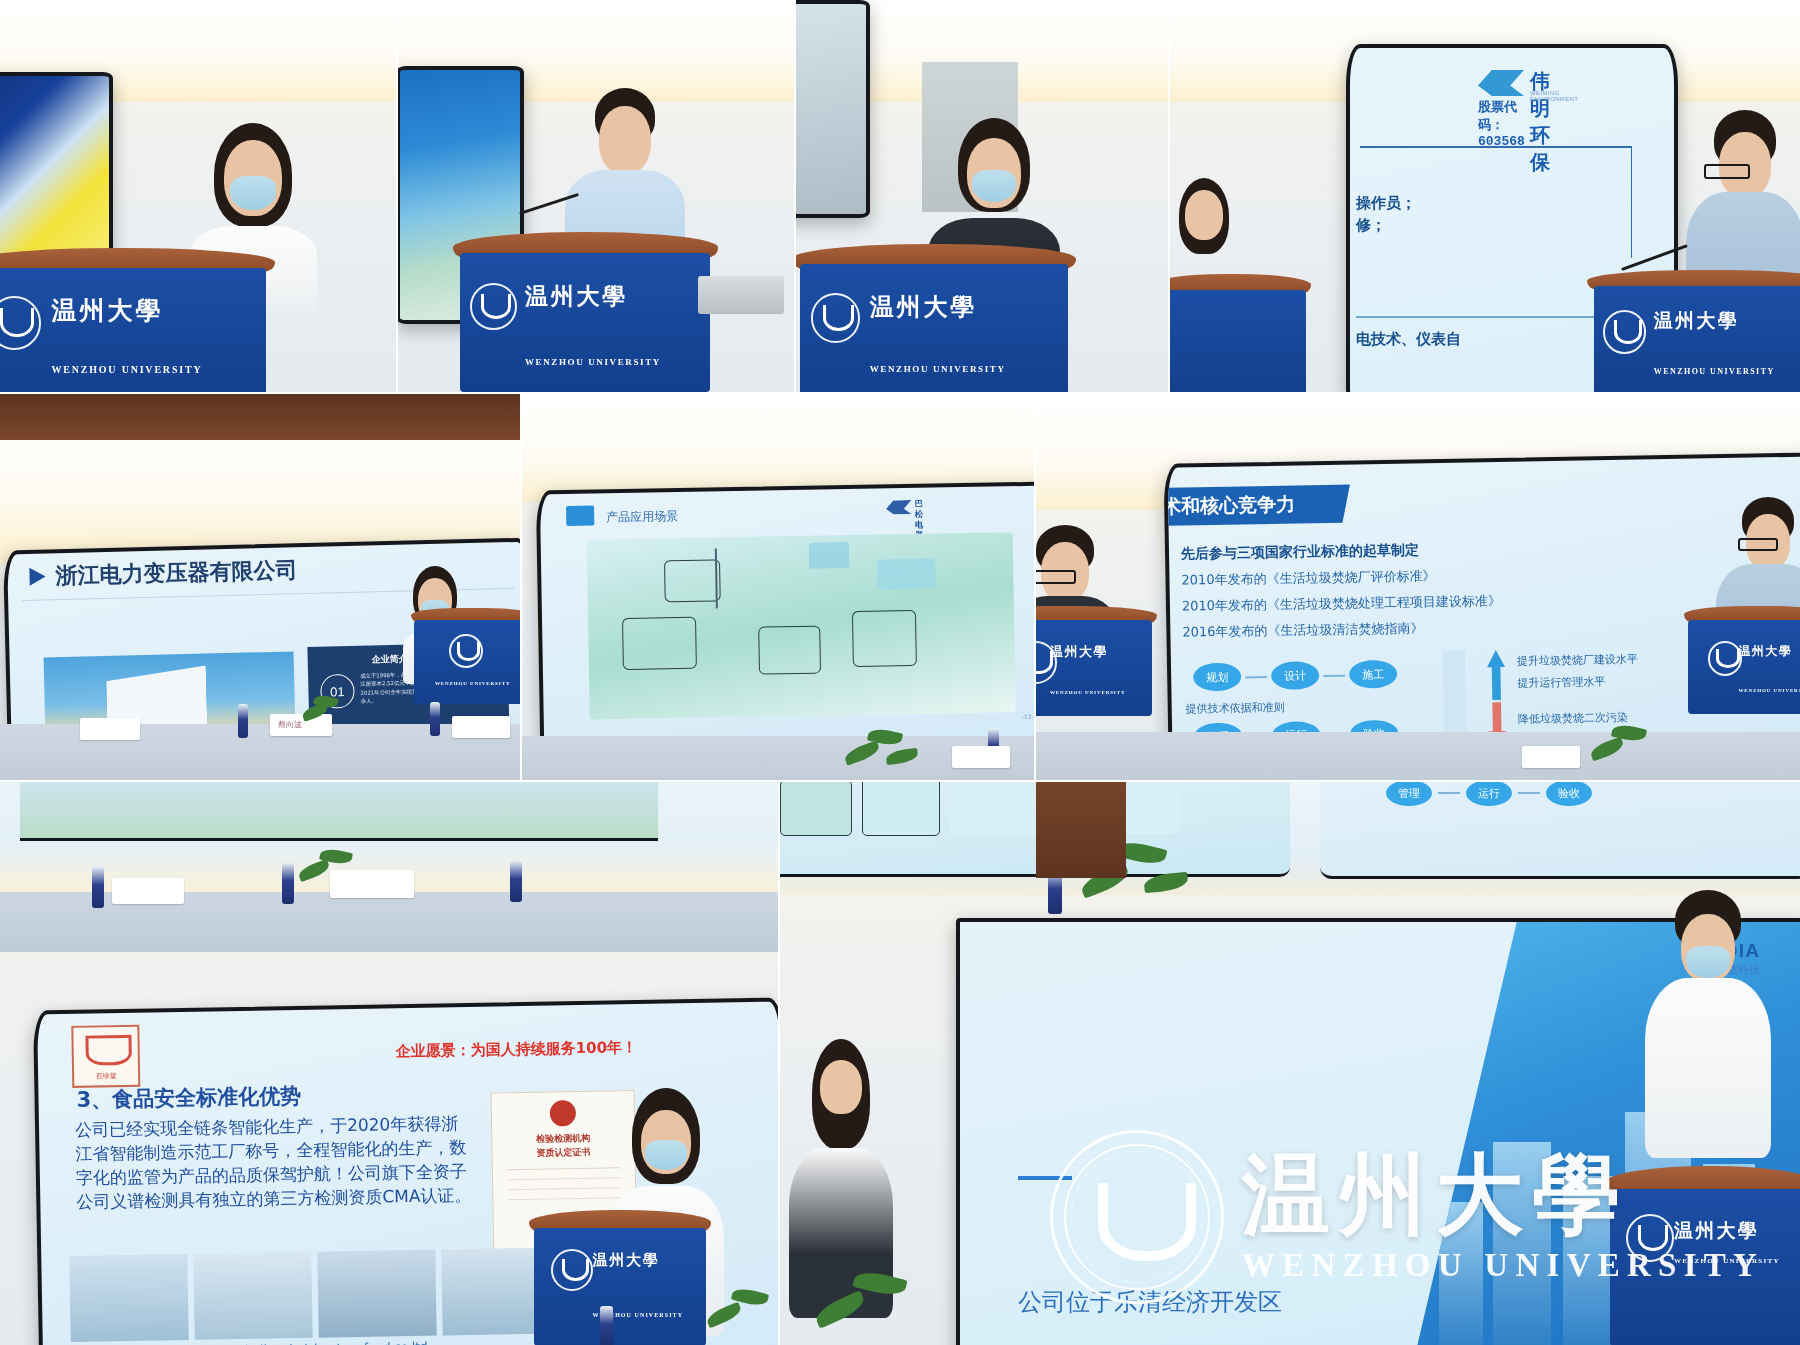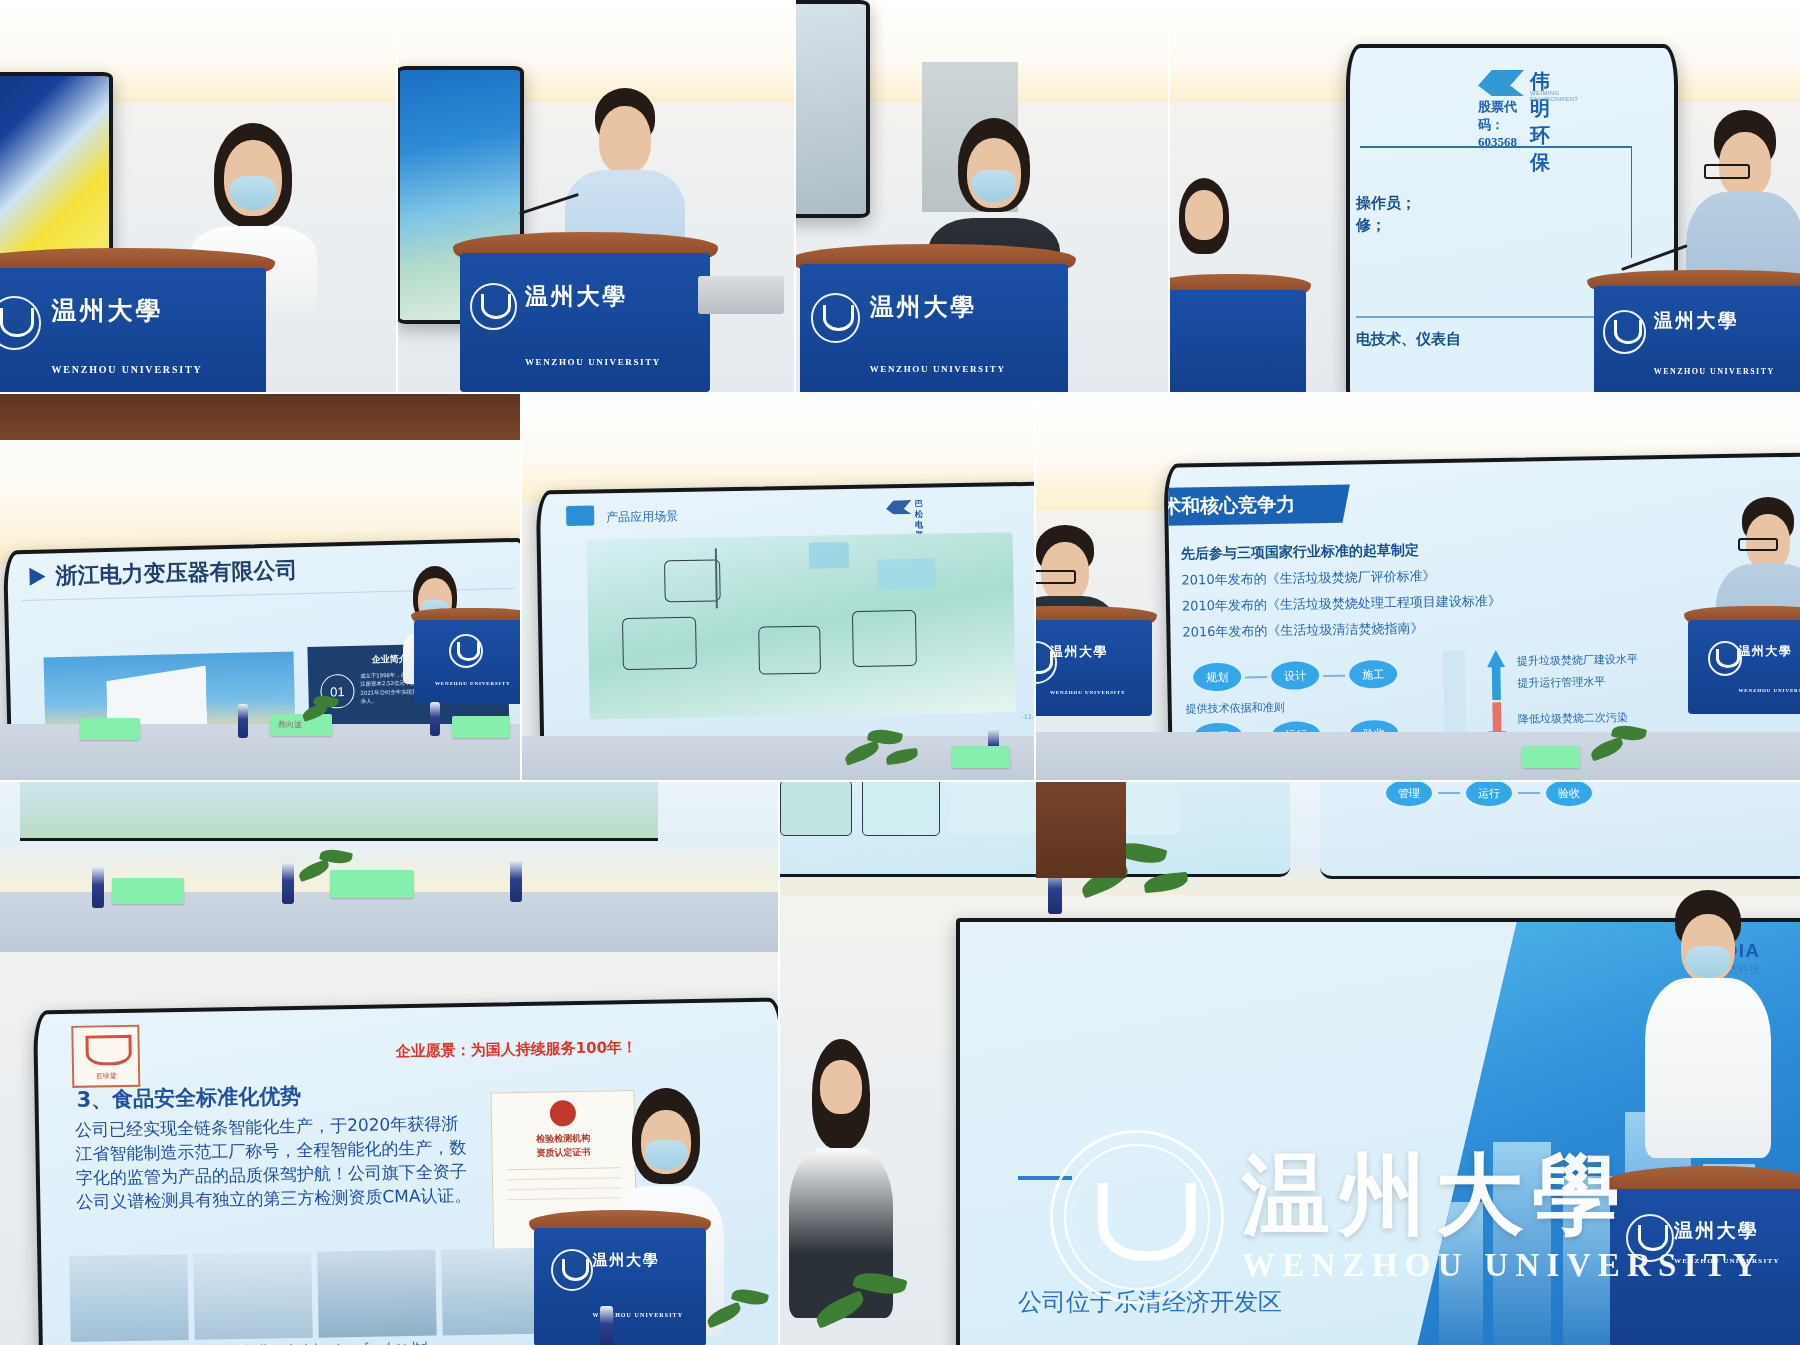--- a/index.html
+++ b/index.html
@@ -43,36 +43,36 @@
   .p-head{position:absolute;left:50%;top:0;transform:translateX(-50%);border-radius:48% 48% 44% 44%;background:#e8c3a4;}
   .p-hair{position:absolute;left:50%;top:-4%;transform:translateX(-50%);border-radius:50% 50% 40% 40%;background:#241a16;}
   .p-mask{position:absolute;left:50%;transform:translateX(-50%);border-radius:38% 38% 54% 54%;
     background:linear-gradient(180deg,#bfe0ee,#9fcfe4);}
   .p-body{position:absolute;left:50%;transform:translateX(-50%);border-radius:34% 34% 8% 8%;}
   .mic{position:absolute;background:#1c1c1c;border-radius:2px;transform-origin:left bottom;}
 
   .plant{position:absolute;}
   .leaf{position:absolute;background:#3f7f35;border-radius:60% 10% 60% 10%;}
   .bottle{position:absolute;background:linear-gradient(180deg,#eef5fa,#2b3f8c 45%,#1d2f70);border-radius:3px;}
-  .namecard{position:absolute;background:#86efac;border-radius:2px;box-shadow:0 1px 2px rgba(0,0,0,.2);}
+  .namecard{position:absolute;background:#ffffff;border-radius:2px;box-shadow:0 1px 2px rgba(0,0,0,.2);}
   .table{position:absolute;left:0;right:0;background:linear-gradient(180deg,#cfd8e2,#c2ccd8);}
 
   
   .sl{position:absolute;color:#16519e;white-space:nowrap;font-family:"DejaVu Sans",sans-serif;}
   .sl-title{font-weight:700;}
   .bar{position:absolute;background:#1b62b5;}
   .chip{position:absolute;border-radius:50%;background:#35a7e8;color:#fff;display:flex;
     align-items:center;justify-content:center;font-family:"DejaVu Sans",sans-serif;}
   .arrow{position:absolute;height:2px;background:#7fb3d9;}
   .wm-logo{position:absolute;}
   .wm-mark{position:absolute;left:0;top:0;width:46px;height:26px;background:#1f8fd0;
     clip-path:polygon(0 60%,30% 0,100% 0,70% 60%,100% 100%,30% 100%);opacity:.9;}
   .wm-cn{position:absolute;left:52px;top:-2px;color:#1a5fb0;font-weight:700;font-family:"DejaVu Sans",sans-serif;}
   .wm-en{position:absolute;left:52px;top:20px;color:#6f9ec8;font-size:6px;letter-spacing:.06em;}
-  .wm-code{position:absolute;left:0;top:28px;color:#1a5fb0;font-weight:700;font-family:Liberation Serif, serif;}
+  .wm-code{position:absolute;left:0;top:28px;color:#1a5fb0;font-weight:700;font-family:Liberation Mono, monospace;}
 
   
   .city{position:absolute;right:0;top:0;bottom:0;width:46%;
     background:linear-gradient(160deg,#4fb4ea 0%,#2f8fd8 40%,#1d6fc0 100%);
     clip-path:polygon(26% 0,100% 0,100% 100%,0 100%);}
   .bldg{position:absolute;bottom:0;background:linear-gradient(180deg,#9fd3f2,#2e7fc6);opacity:.95;}
 
   
   .wmk{position:absolute;display:flex;align-items:center;gap:18px;pointer-events:none;}
   .wmk .ring{position:relative;width:168px;height:168px;border-radius:50%;

